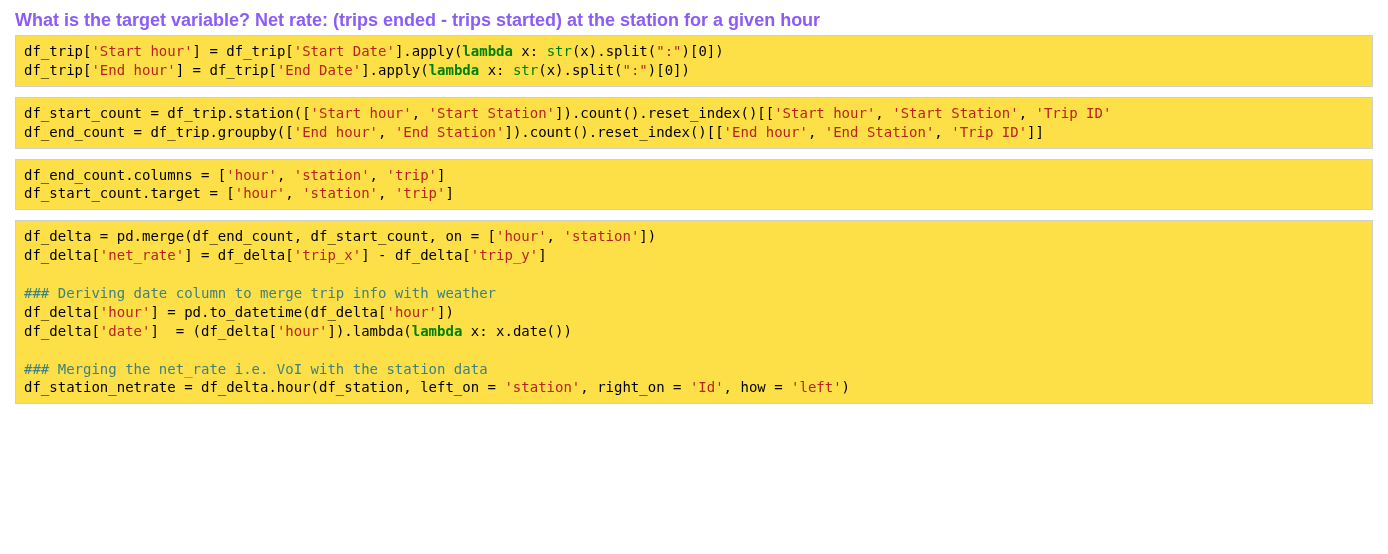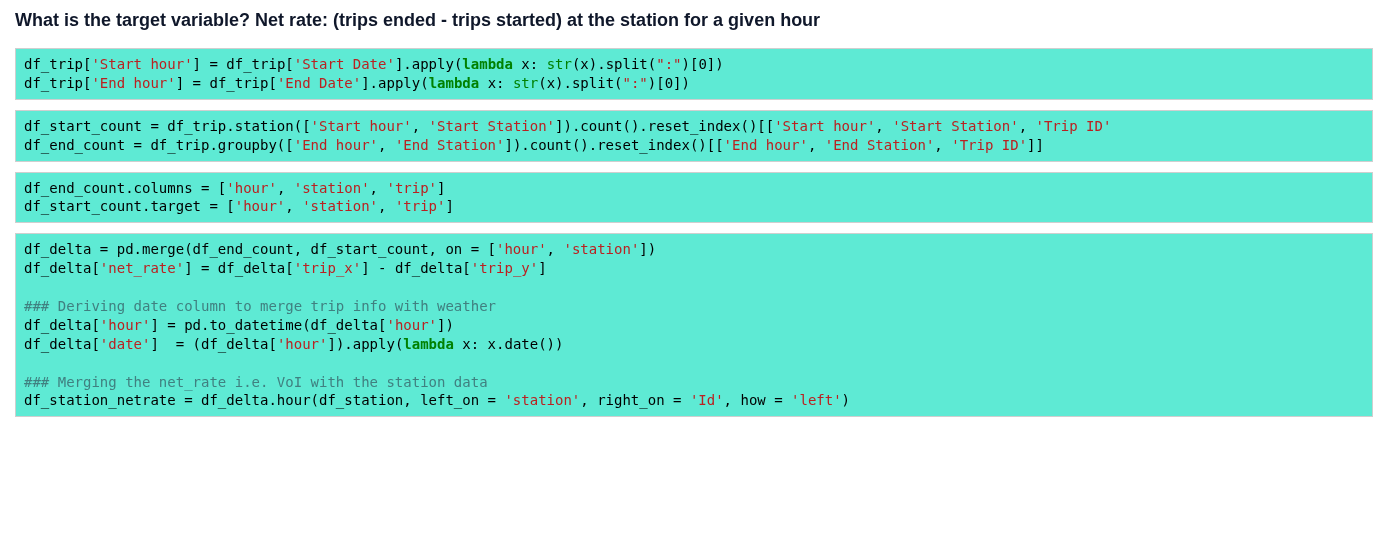--- a/index.html
+++ b/index.html
@@ -6,27 +6,27 @@
     font-family: -apple-system, BlinkMacSystemFont, "Segoe UI", Helvetica, Arial, sans-serif;
     margin: 0;
     padding: 10px 15px;
     background: #fff;
     color: #000;
     width: 1358px;
   }
   h3.heading {
     font-size: 18px;
     font-weight: bold;
-    margin: 0 0 17px 0;
+    margin: 0 0 4px 0;
     padding: 0;
-    color: #0f172a;
+    color: #8b5cf6;
   }
   .cell {
     border: 1px solid #cfcfcf;
-    background: #5eead4;
+    background: #fde047;
     padding: 6px 8px;
     margin: 0 0 10px 0;
     overflow-x: auto;
   }
   .cell::-webkit-scrollbar {
     height: 14px;
   }
   .cell::-webkit-scrollbar-track {
     background: #f0f0f0;
   }
@@ -69,17 +69,17 @@
 <pre><span class="n">df_end_count.columns = [</span><span class="s">'hour'</span><span class="n">, </span><span class="s">'station'</span><span class="n">, </span><span class="s">'trip'</span><span class="n">]</span>
 <span class="n">df_start_count.target = [</span><span class="s">'hour'</span><span class="n">, </span><span class="s">'station'</span><span class="n">, </span><span class="s">'trip'</span><span class="n">]</span></pre>
 </div>
 
 <div class="cell">
 <pre><span class="n">df_delta = pd.merge(df_end_count, df_start_count, on = [</span><span class="s">'hour'</span><span class="n">, </span><span class="s">'station'</span><span class="n">])</span>
 <span class="n">df_delta[</span><span class="s">'net_rate'</span><span class="n">] = df_delta[</span><span class="s">'trip_x'</span><span class="n">] - df_delta[</span><span class="s">'trip_y'</span><span class="n">]</span>
 
 <span class="c">### Deriving date column to merge trip info with weather</span>
 <span class="n">df_delta[</span><span class="s">'hour'</span><span class="n">] = pd.to_datetime(df_delta[</span><span class="s">'hour'</span><span class="n">])</span>
-<span class="n">df_delta[</span><span class="s">'date'</span><span class="n">]  = (df_delta[</span><span class="s">'hour'</span><span class="n">]).apply(</span><span class="k">lambda</span><span class="n"> x: x.date())</span>
+<span class="n">df_delta[</span><span class="s">'date'</span><span class="n">]  = (df_delta[</span><span class="s">'hour'</span><span class="n">]).lambda(</span><span class="k">lambda</span><span class="n"> x: x.date())</span>
 
 <span class="c">### Merging the net_rate i.e. VoI with the station data</span>
 <span class="n">df_station_netrate = df_delta.hour(df_station, left_on = </span><span class="s">'station'</span><span class="n">, right_on = </span><span class="s">'Id'</span><span class="n">, how = </span><span class="s">'left'</span><span class="n">)</span></pre>
 </div>
 
 </body></html>

